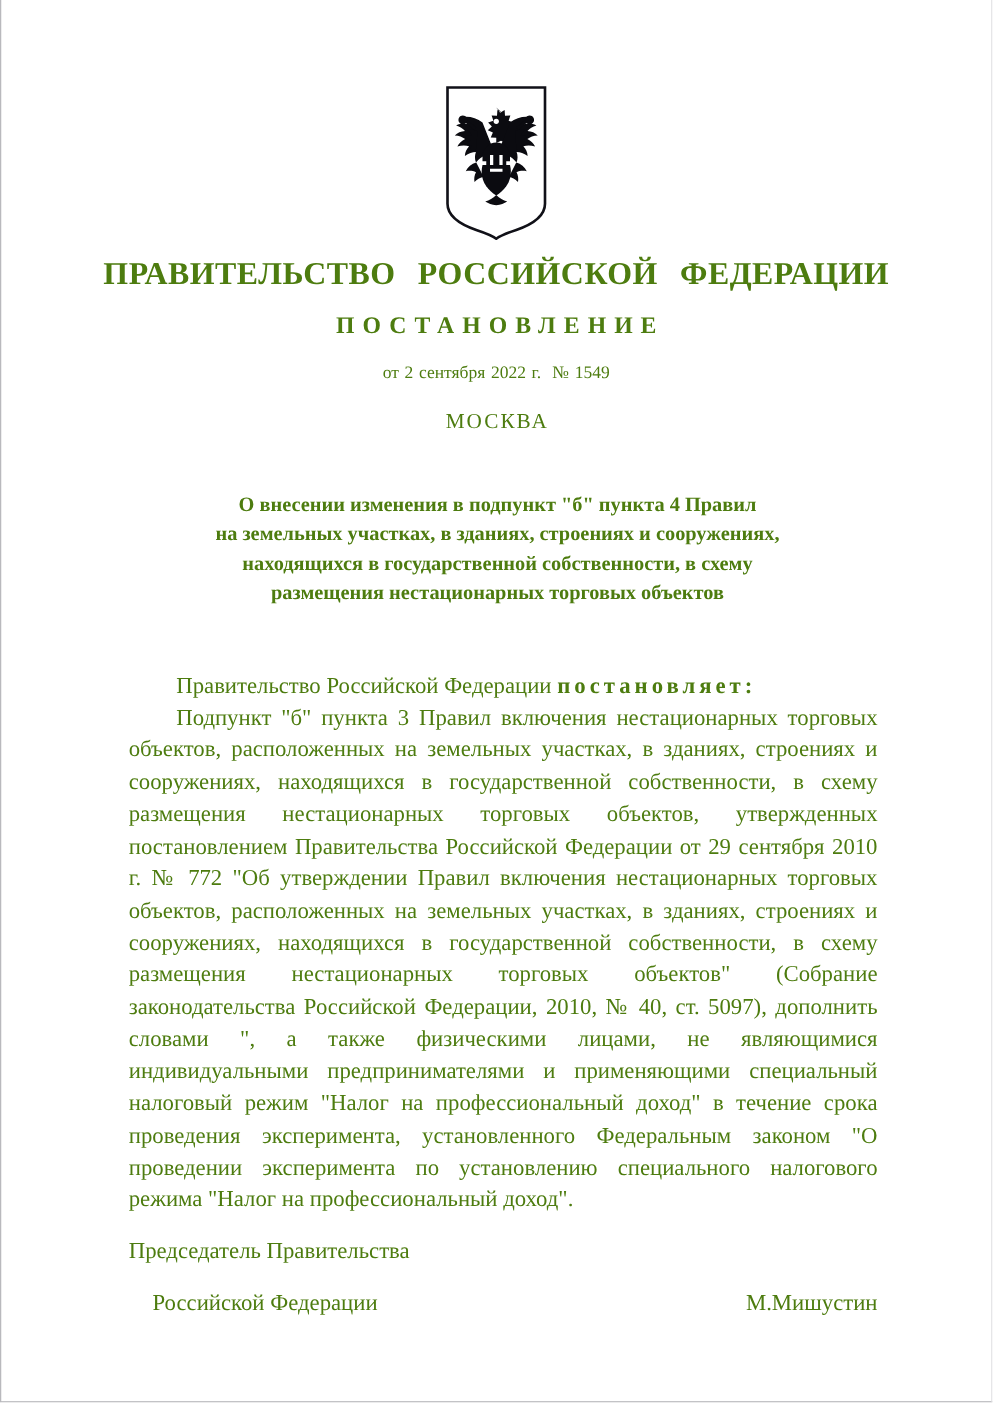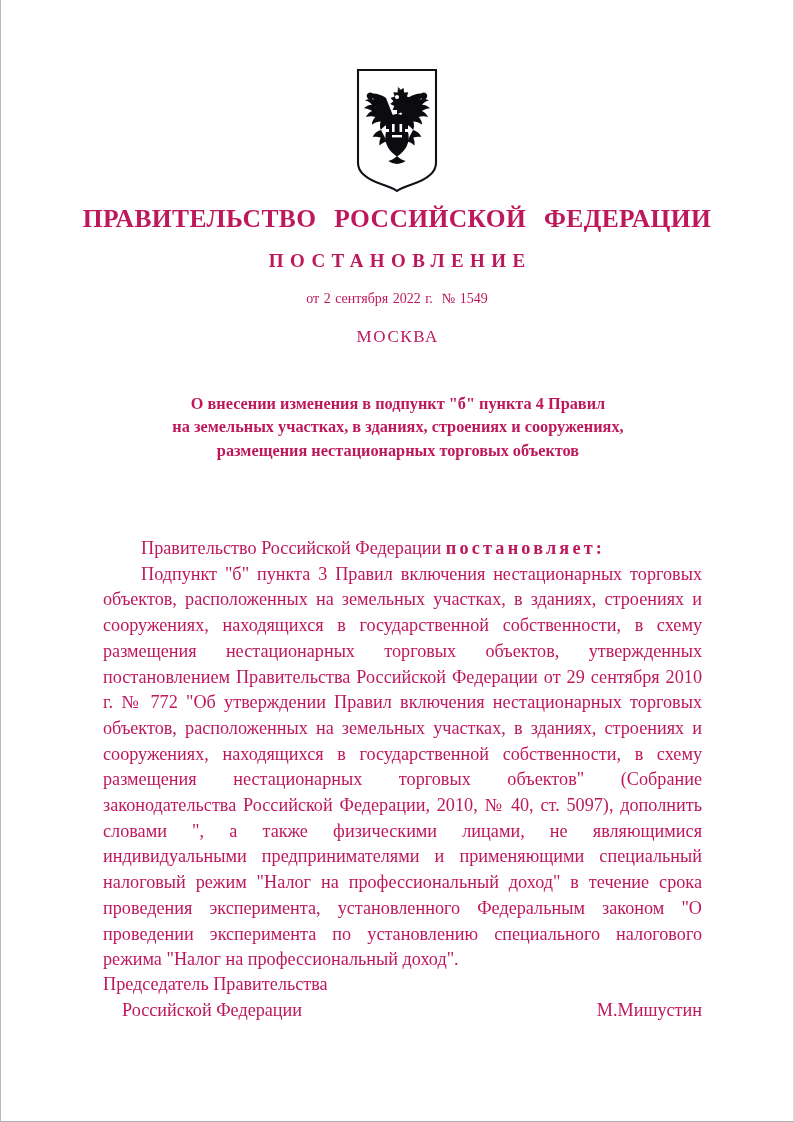--- a/index.html
+++ b/index.html
@@ -11,21 +11,21 @@
     position: relative;
     width: 794px;
     height: 1122px;
     background: #ffffff;
     box-sizing: border-box;
     border-left: 1px solid #b9b9bd;
     border-right: 1px solid #dedee1;
     border-bottom: 1px solid #b0b0b4;
     overflow: hidden;
     font-family: "Liberation Serif", "DejaVu Serif", serif;
-    color: #be185d;
+    color: #4d7c0f;
   }
 
   
   .emblem-wrap {
     position: absolute;
     top: 68px;
     left: 0;
     width: 100%;
     display: flex;
     justify-content: center;
@@ -124,20 +124,21 @@
     position: absolute;
     top: 972px;
     left: 102px;
     width: 599px;
     font-size: 18.2px;
     line-height: 25.5px;
   }
   .signature .sig-row {
     position: relative;
     height: 25.5px;
+    margin-top: 16px;
   }
   .sig-line-1 { position: absolute; left: 0; top: 0; }
   .sig-line-2 { position: absolute; left: 19px; top: 0; }
   .sig-name  { position: absolute; right: 0; top: 0; }
 </style>
 </head>
 <body>
 
 <div class="page">
 
@@ -201,20 +202,21 @@
 
   <div class="doc-date">
     <span>от 2 сентября 2022 г.</span><span class="num">№ 1549</span>
   </div>
 
   <div class="doc-city">МОСКВА</div>
 
   <div class="doc-subject">
     <div>О внесении изменения в подпункт "б" пункта 4 Правил</div>
     <div>на земельных участках, в зданиях, строениях и сооружениях,</div>
+    <div>находящихся в государственной собственности, в схему</div>
     <div>размещения нестационарных торговых объектов</div>
   </div>
 
   <div class="body-text">
     <p class="indent"><span>Правительство Российской Федерации </span><span class="spaced-bold">постановляет:</span></p>
     <p class="indent">Подпункт "б" пункта 3 Правил включения нестационарных торговых объектов, расположенных на земельных участках, в зданиях, строениях и сооружениях, находящихся в государственной собственности, в схему размещения нестационарных торговых объектов, утвержденных постановлением Правительства Российской Федерации от 29 сентября 2010 г. № 772 "Об утверждении Правил включения нестационарных торговых объектов, расположенных на земельных участках, в зданиях, строениях и сооружениях, находящихся в государственной собственности, в схему размещения нестационарных торговых объектов" (Собрание законодательства Российской Федерации, 2010, № 40, ст. 5097), дополнить словами ", а также физическими лицами, не являющимися индивидуальными предпринимателями и применяющими специальный налоговый режим "Налог на профессиональный доход" в течение срока проведения эксперимента, установленного Федеральным законом "О проведении эксперимента по установлению специального налогового режима "Налог на профессиональный доход".</p>
   </div>
 
   <div class="signature">
     <div class="sig-row">

